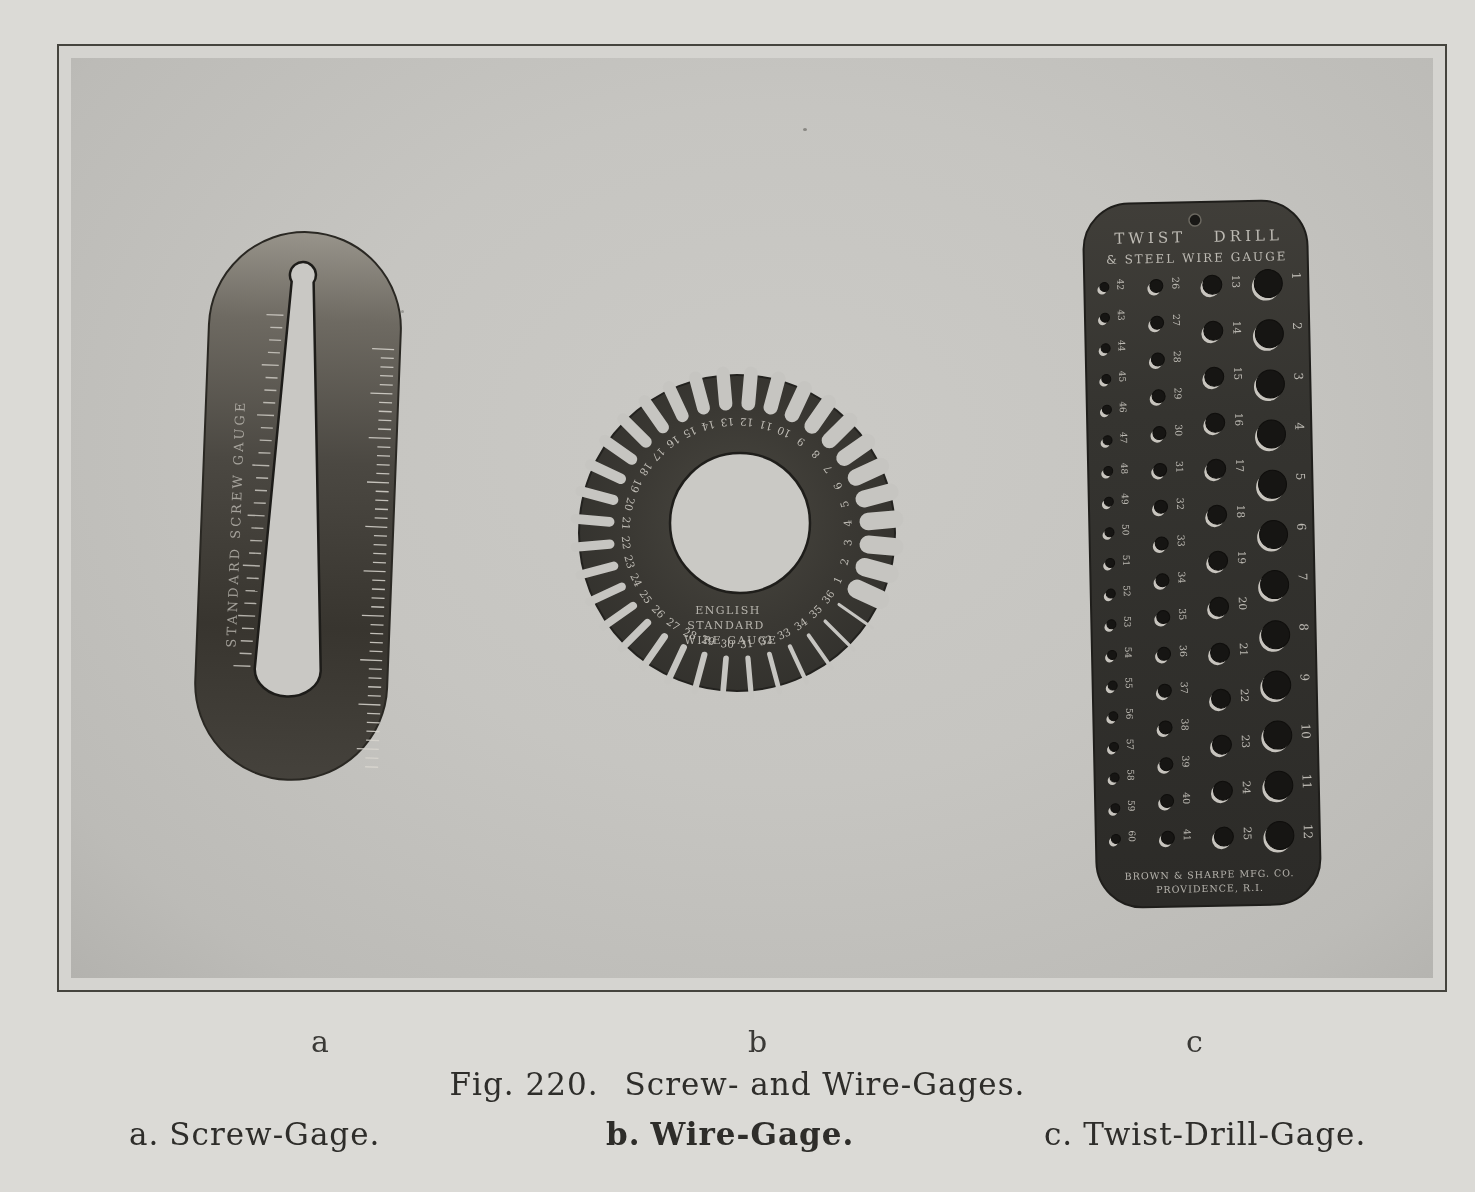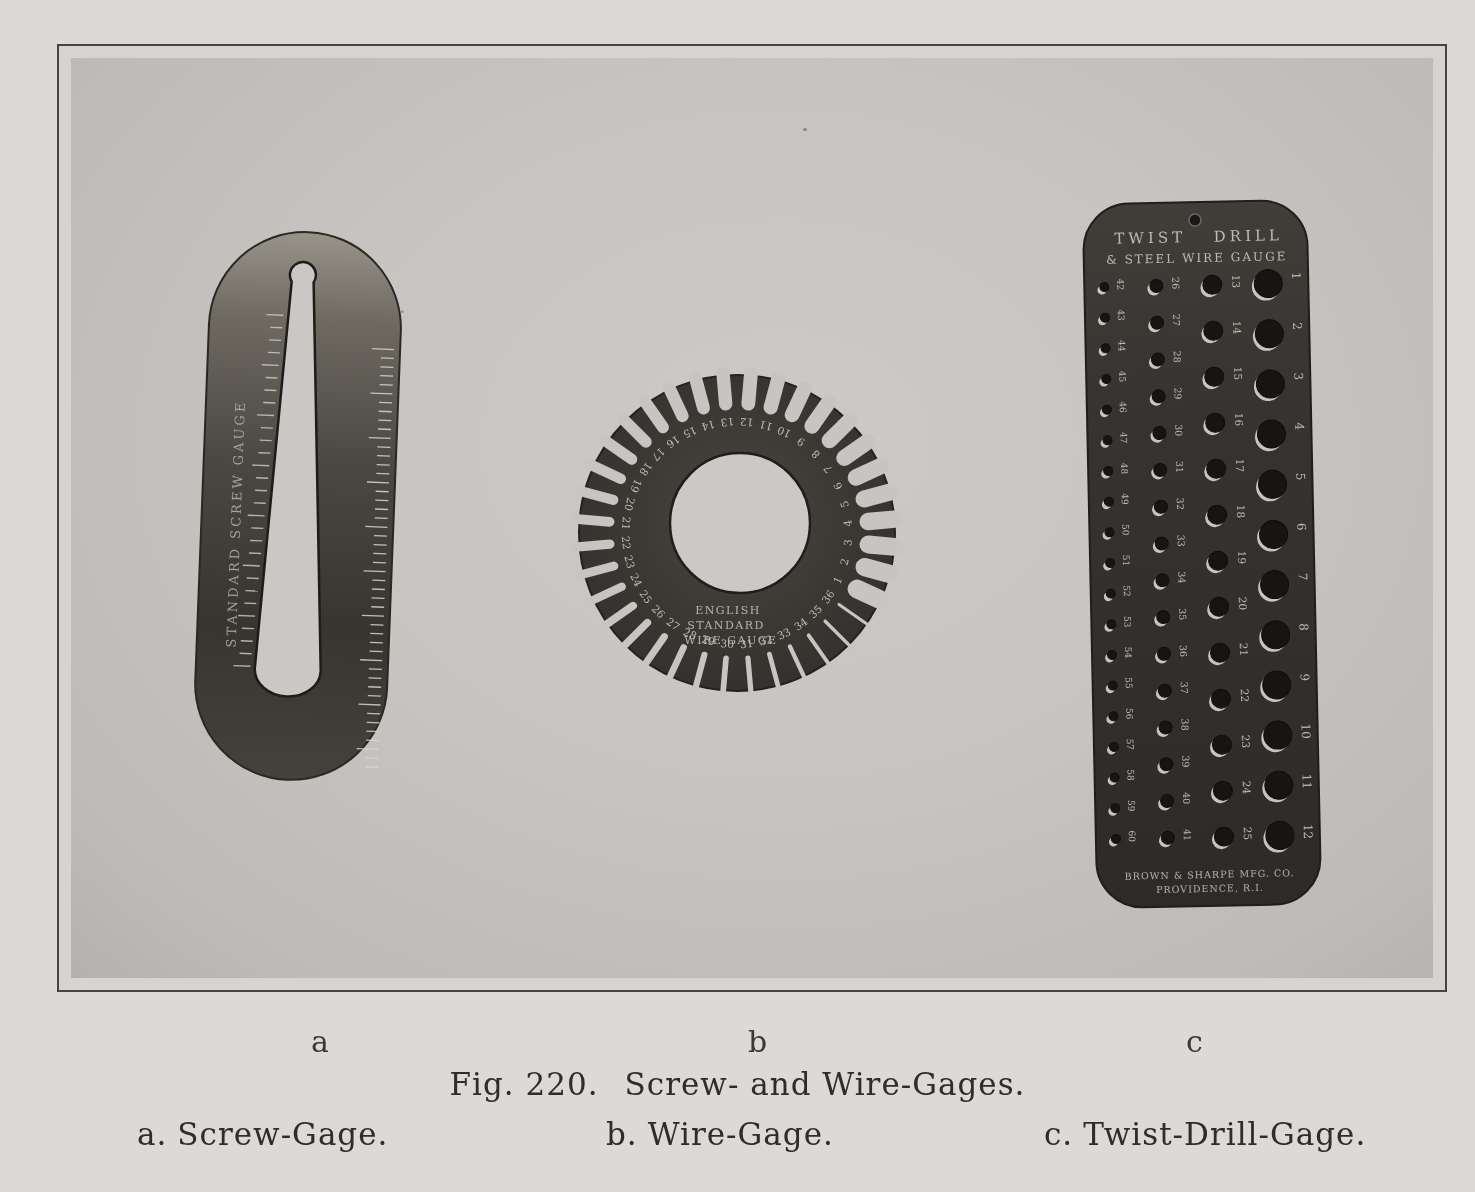--- a/index.html
+++ b/index.html
@@ -572,21 +572,21 @@
 </div>
 
 <span class="abc" style="left:311px;">a</span>
 <span class="abc" style="left:748px;">b</span>
 <span class="abc" style="left:1186px;">c</span>
 
 <div class="fig-caption">
   <span class="fignum">Fig. 220.</span><span>Screw- and Wire-Gages.</span>
 </div>
 
-<div class="legend-item" style="left:137px;">
+<div class="legend-item" style="left:129px;">
   <span class="legend-key">a.</span><span>Screw-Gage.</span>
 </div>
-<div class="legend-item" style="left:606px;">
+<div class="legend-item" style="left:606px;font-weight:bold;">
   <span class="legend-key">b.</span><span>Wire-Gage.</span>
 </div>
 <div class="legend-item" style="left:1044px;">
   <span class="legend-key">c.</span><span>Twist-Drill-Gage.</span>
 </div>
 
 </body></html>

